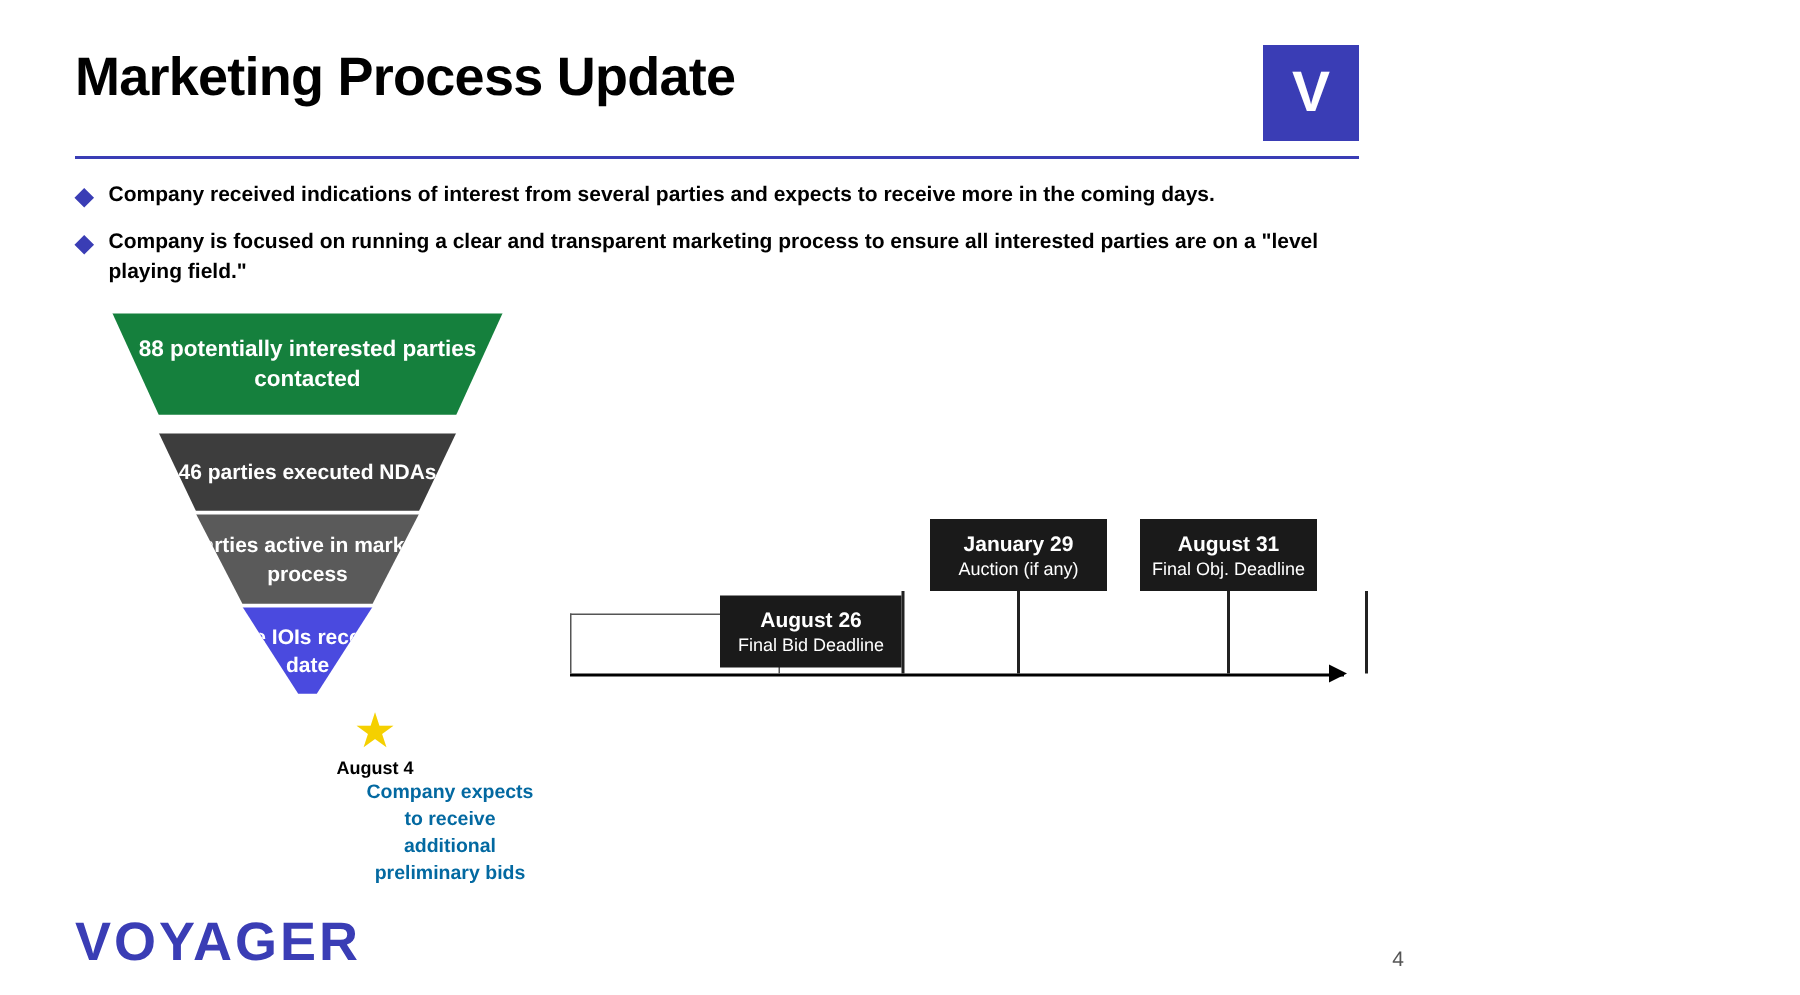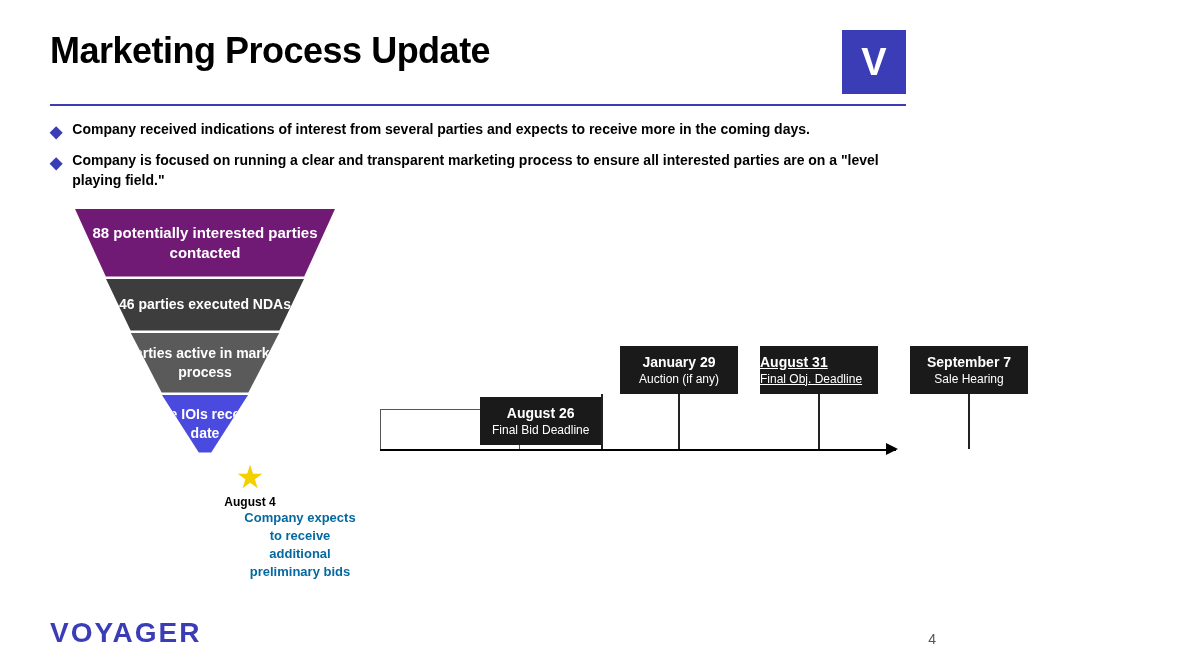--- a/index.html
+++ b/index.html
@@ -101,27 +101,27 @@
       align-items: center;
       justify-content: center;
       text-align: center;
       font-weight: 700;
       color: white;
       position: relative;
     }
 
     
     .funnel-top {
-      background: #701a75;
+      background: #15803d;
       height: 68px;
       clip-path: polygon(8% 0%, 92% 0%, 82% 100%, 18% 100%);
       font-size: 15px;
       line-height: 1.3;
       padding: 0 40px;
-      margin-bottom: 2px;
+      margin-bottom: 12px;
     }
 
     .funnel-mid1 {
       background: #3d3d3d;
       height: 52px;
       clip-path: polygon(18% 0%, 82% 0%, 74% 100%, 26% 100%);
       font-size: 14px;
       line-height: 1.3;
       padding: 0 50px;
       margin-bottom: 2px;
@@ -185,21 +185,21 @@
       font-size: 14px;
       color: #555;
       font-weight: 500;
     }
 
     
     .footer-brand {
       position: absolute;
       bottom: 14px;
       left: 50px;
-      font-size: 28px;
+      font-size: 36px;
       font-weight: 900;
       color: #3a3db5;
       letter-spacing: 2px;
     }
 
     
     .timeline-items {
       position: relative;
       width: 100%;
       height: 300px;
@@ -276,32 +276,28 @@
 
         <div style="position:absolute; bottom:70px; left:240px; display:flex; flex-direction:column; align-items:center;">
           <div style="background:#1a1a1a; color:white; text-align:center; padding:8px 12px; min-width:118px;">
             <span style="font-size:14px; font-weight:900; display:block;">January 29</span>
             <span style="font-size:12px; font-weight:400; display:block; margin-top:2px;">Auction (if any)</span>
           </div>
           <div style="width:1.5px; height:55px; background:#222;"></div>
         </div>
 
         <div style="position:absolute; bottom:70px; left:380px; display:flex; flex-direction:column; align-items:center;">
-          <div style="background:#1a1a1a; color:white; padding:8px 0; min-width:118px;text-decoration:underline;">
+          <div style="background:#1a1a1a; color:white; text-align:center; padding:8px 0; min-width:118px;">
             <span style="font-size:14px; font-weight:900; display:block;">August 31</span>
             <span style="font-size:12px; font-weight:400; display:block; margin-top:2px;">Final Obj. Deadline</span>
           </div>
           <div style="width:1.5px; height:55px; background:#222;"></div>
         </div>
 
         <div style="position:absolute; bottom:70px; left:530px; display:flex; flex-direction:column; align-items:center;">
-          <div style="background:#1a1a1a; color:white; text-align:center; padding:8px 12px; min-width:118px;">
-            <span style="font-size:14px; font-weight:900; display:block;">September 7</span>
-            <span style="font-size:12px; font-weight:400; display:block; margin-top:2px;">Sale Hearing</span>
-          </div>
           <div style="width:1.5px; height:55px; background:#222;"></div>
         </div>
 
       </div>
     </div>
 
   </div>
 
   <div class="footer-brand">VOYAGER</div>
 

